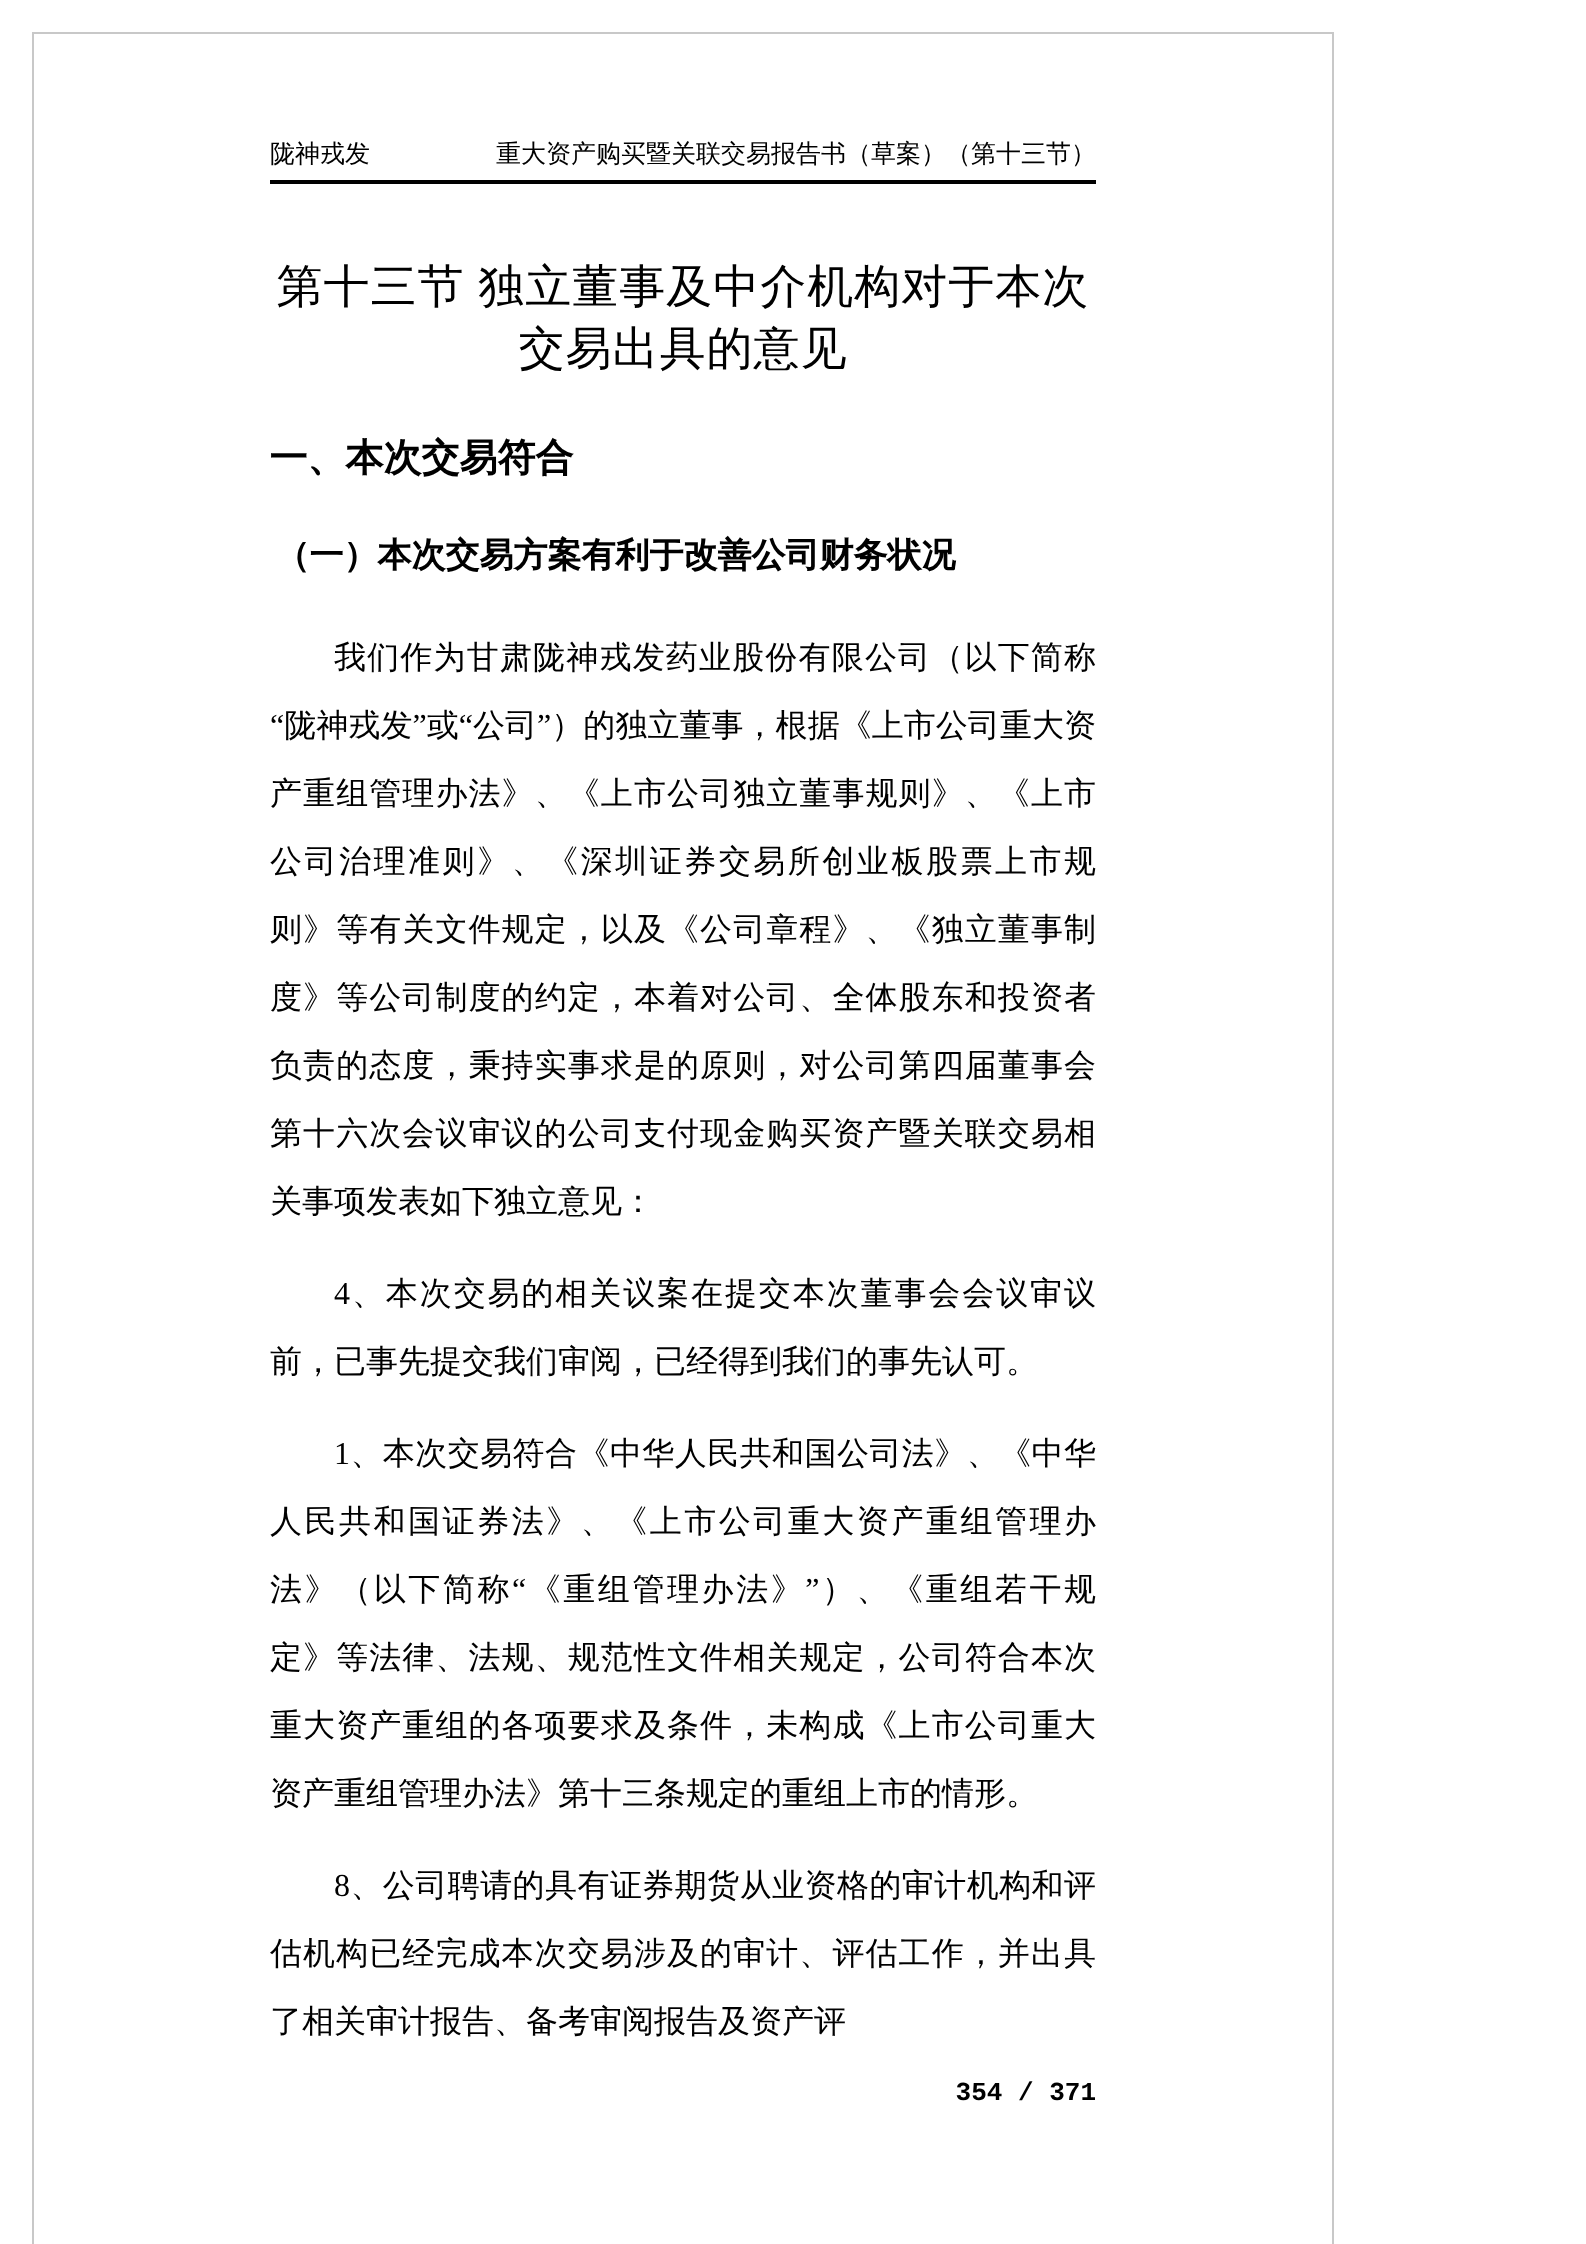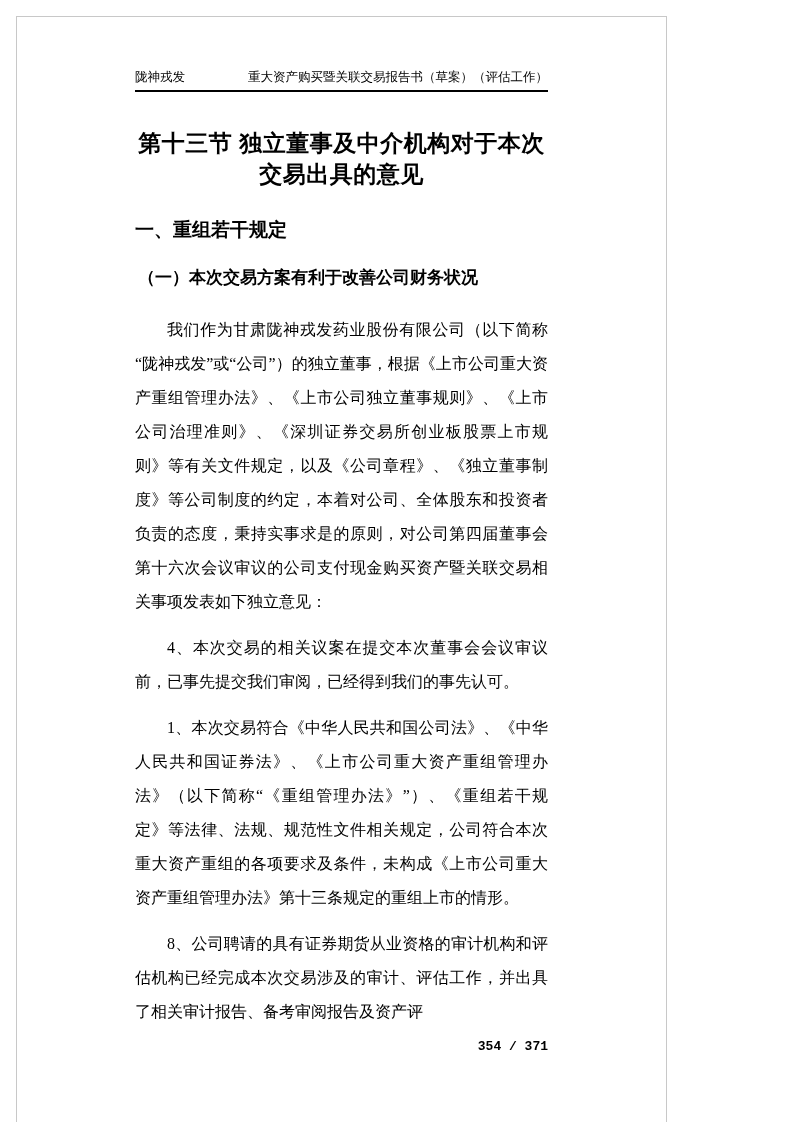--- a/index.html
+++ b/index.html
@@ -30,21 +30,21 @@
     padding-bottom: 5px;
     font-size: 12.5px;
     line-height: 1.3;
   }
   .header span {
     white-space: nowrap;
   }
   .section-title {
     margin: 36px 0 0 0;
     font-family: "Liberation Sans", "DejaVu Sans", sans-serif;
-    font-weight: bold;
+    font-weight: normal;
     font-size: 23px;
     line-height: 31px;
     text-align: center;
     letter-spacing: 0.5px;
   }
   .heading-1 {
     margin: 27px 0 0 0;
     font-family: "Liberation Sans", "DejaVu Sans", sans-serif;
     font-weight: bold;
     font-size: 19px;
@@ -81,26 +81,26 @@
   }
 </style>
 </head>
 <body>
 
 <div class="page">
   <div class="content">
 
     <div class="header">
       <span>陇神戎发</span>
-      <span>重大资产购买暨关联交易报告书（草案）（评估工作）</span>
+      <span>重大资产购买暨关联交易报告书（草案）（第十三节）</span>
     </div>
 
     <h1 class="section-title">第十三节 独立董事及中介机构对于本次交易出具的意见</h1>
 
-    <h2 class="heading-1">一、重组若干规定</h2>
+    <h2 class="heading-1">一、本次交易符合</h2>
 
     <h3 class="heading-2">（一）本次交易方案有利于改善公司财务状况</h3>
 
     <div class="body-text">
       <p class="para">我们作为甘肃陇神戎发药业股份有限公司（以下简称“陇神戎发”或“公司”）的独立董事，根据《上市公司重大资产重组管理办法》、《上市公司独立董事规则》、《上市公司治理准则》、《深圳证券交易所创业板股票上市规则》等有关文件规定，以及《公司章程》、《独立董事制度》等公司制度的约定，本着对公司、全体股东和投资者负责的态度，秉持实事求是的原则，对公司第四届董事会第十六次会议审议的公司支付现金购买资产暨关联交易相关事项发表如下独立意见：</p>
       <p class="para">4、本次交易的相关议案在提交本次董事会会议审议前，已事先提交我们审阅，已经得到我们的事先认可。</p>
       <p class="para">1、本次交易符合《中华人民共和国公司法》、《中华人民共和国证券法》、《上市公司重大资产重组管理办法》（以下简称“《重组管理办法》”）、《重组若干规定》等法律、法规、规范性文件相关规定，公司符合本次重大资产重组的各项要求及条件，未构成《上市公司重大资产重组管理办法》第十三条规定的重组上市的情形。</p>
       <p class="para">8、公司聘请的具有证券期货从业资格的审计机构和评估机构已经完成本次交易涉及的审计、评估工作，并出具了相关审计报告、备考审阅报告及资产评</p>
     </div>
   </div>

